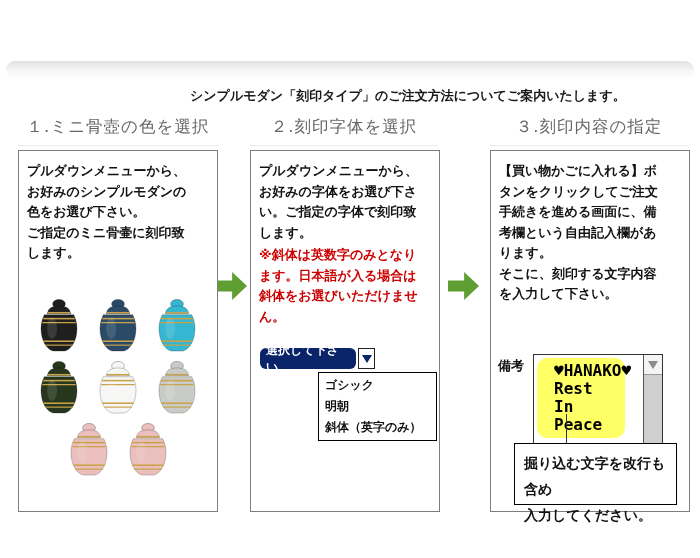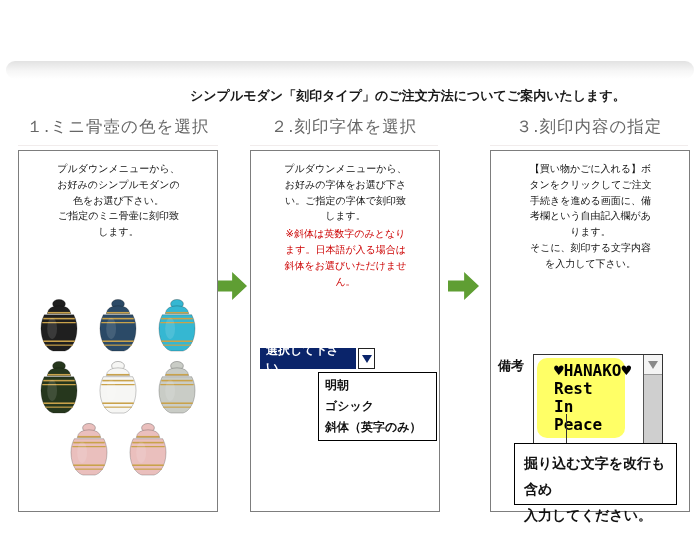--- a/index.html
+++ b/index.html
@@ -17,21 +17,21 @@
   .step-h { position:absolute; top:116px; font-size:16.5px; color:#666; letter-spacing:1px;
             padding-bottom:7px; border-bottom:1px solid #f1eCec; font-weight:400;text-align:center; }
   #h1 { left:18px;  width:200px; }
   #h2 { left:250px; width:188px; }
   #h3 { left:490px; width:198px; }
   
   .stepbox { position:absolute; top:150px; height:362px; border:1px solid #7d7d7d; background:#fff; }
   #box1 { left:18px;  width:200px; }
   #box2 { left:250px; width:190px; }
   #box3 { left:490px; width:200px; }
-  .para { white-space:pre-line; font-weight:400; font-size:10px; line-height:1.58; padding:10px 7px 0 8px; color:#111;text-align:center; }
+  .para { white-space:pre-line; font-weight:700; font-size:13px; line-height:1.58; padding:10px 7px 0 8px; color:#111; }
   .para.warn { padding-top:2px; }
   
   .arrow { position:absolute; top:272px; width:31px; height:28px;
            clip-path:polygon(0% 30%,52% 30%,52% 0%,100% 50%,52% 100%,52% 70%,0% 70%); }
   #arrow1 { left:216px; } #arrow2 { left:448px; }
   
   .urn-grid { position:absolute; left:0; top:146px; width:100%; display:flex; flex-direction:column; gap:5px; align-items:center; }
   .urn-row  { display:flex; gap:9px; justify-content:center; }
   .urn svg  { display:block; }
   
@@ -195,28 +195,28 @@
   <div class="stepbox" id="box2">
     <div class="para">プルダウンメニューから、
 お好みの字体をお選び下さ
 い。ご指定の字体で刻印致
 します。</div>
     <div class="para warn" style="color: rgb(204, 0, 0);">※斜体は英数字のみとなり
 ます。日本語が入る場合は
 斜体をお選びいただけませ
 ん。</div>
     <div class="dd-row">
-      <span class="dd-select" style="background: rgb(10, 36, 106);">選択して下さい</span>
+      <span class="dd-select" style="background: rgb(10, 36, 106); border-radius: 6px;">選択して下さい</span>
       <span class="dd-btn">
         <span class="tri-down" style="border-top-color: rgb(10, 36, 106);"></span>
       </span>
     </div>
     <div class="dd-options">
+        <div class="opt">ゴシック</div>
         <div class="opt">明朝</div>
-        <div class="opt">ゴシック</div>
         <div class="opt">斜体（英字のみ）</div>
       </div>
   </div>
 
   <div class="stepbox" id="box3">
     <div class="para">【買い物かごに入れる】ボ
 タンをクリックしてご注文
 手続きを進める画面に、備
 考欄という自由記入欄があ
 ります。

